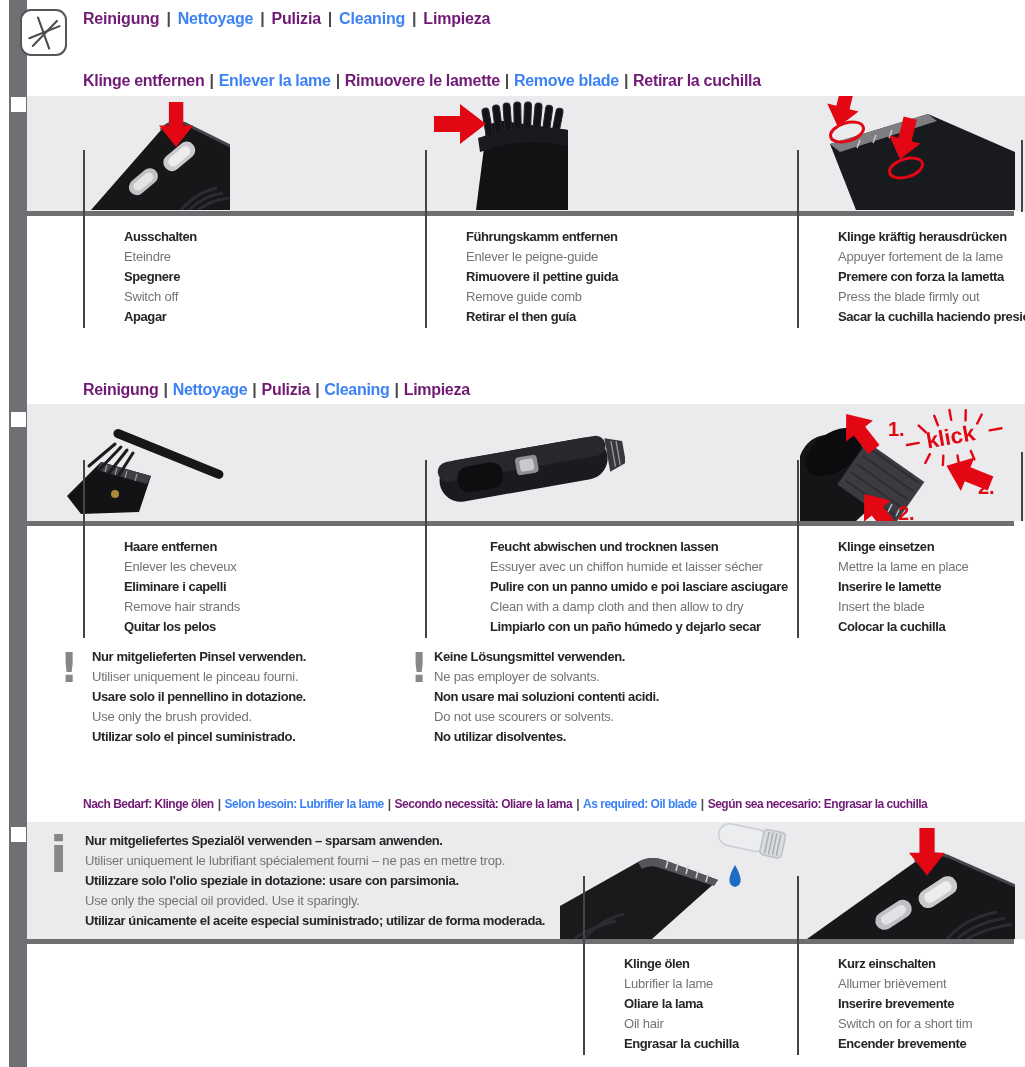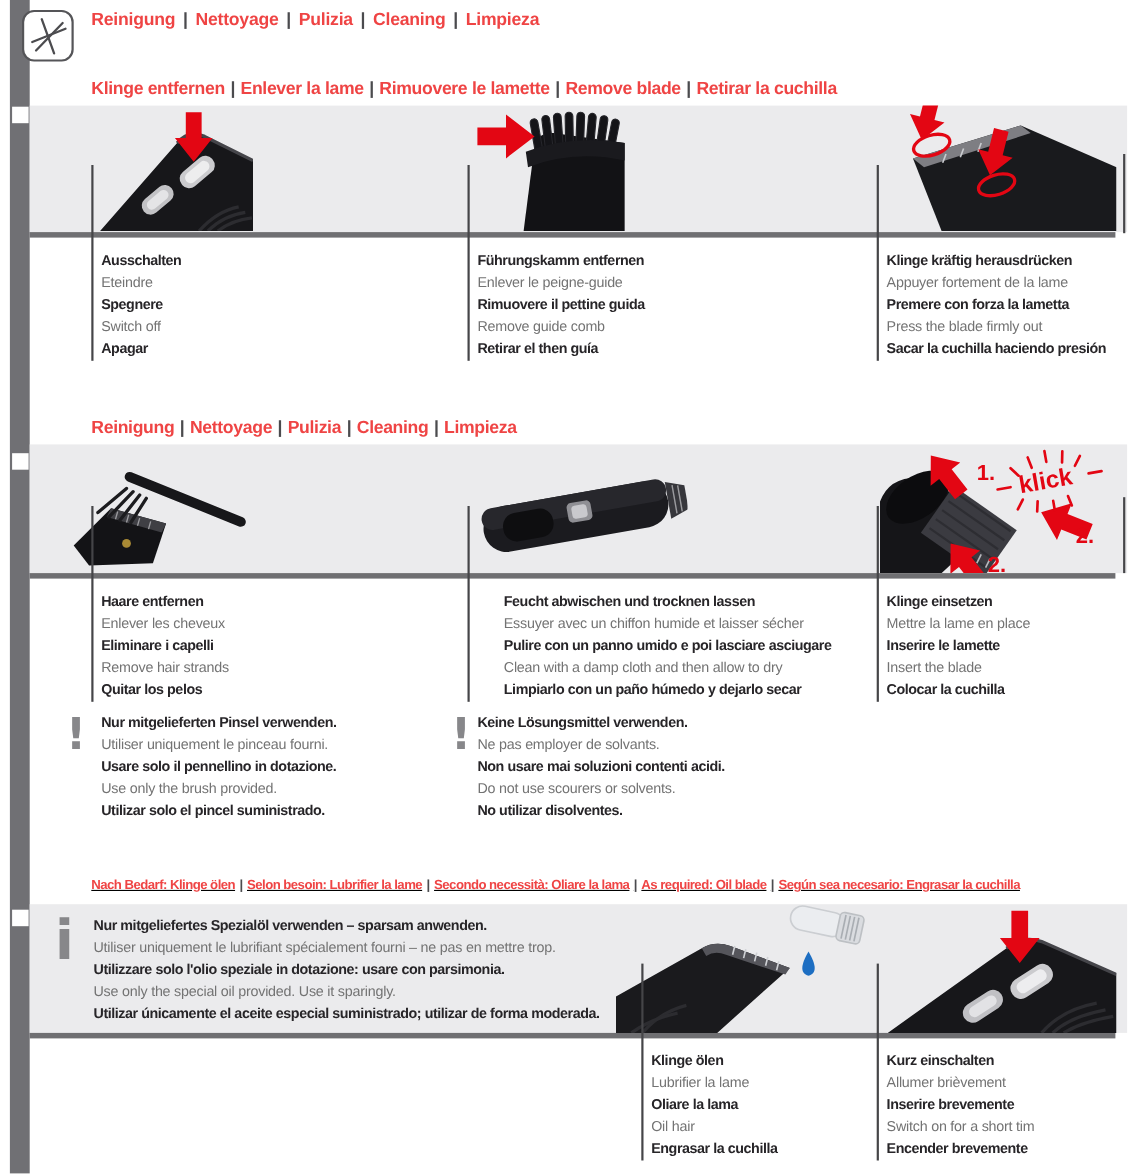--- a/index.html
+++ b/index.html
@@ -6,34 +6,34 @@
   .page{position:relative;width:1025px;height:1067px;background:#fff;overflow:hidden;
         font-family:"Liberation Sans",sans-serif;}
   
   .rail{position:absolute;left:9px;top:0;width:18px;height:1067px;background:#707074;}
   .rail-sq{position:absolute;left:11px;width:15px;height:15px;background:#fff;}
   .iconbox{position:absolute;left:20px;top:9px;width:47px;height:47px;background:#fff;
            border:2.5px solid #555558;border-radius:11px;box-sizing:border-box;
            display:flex;align-items:center;justify-content:center;}
   
   .hdr{position:absolute;white-space:nowrap;font-weight:bold;}
-  .hdr .pd{color:#ef4444;}
-  .hdr .pg{color:#ef4444;}
+  .hdr .pd{color:#701a75;}
+  .hdr .pg{color:#3b82f6;}
   .hdr .sep{color:#4b4b4e;margin:0 7px;}
   .hdr-main{left:83px;top:10px;font-size:16px;letter-spacing:-0.2px;}
   .hdr-sub{font-size:16px;letter-spacing:-0.3px;}
   .hdr-sub .sep{margin:0 5px;}
-  .hdr-sub3{font-size:12px;letter-spacing:-0.5px;text-decoration:underline;}
+  .hdr-sub3{font-size:12px;letter-spacing:-0.5px;}
   .hdr-sub3 .sep{margin:0 4px;}
   
   .band{position:absolute;left:27px;width:998px;background:#ebebed;}
   .dbar{position:absolute;left:27px;width:987px;height:5px;background:#6f6f72;}
   .vline{position:absolute;width:2px;background:#454548;}
   
-  .tcol{position:absolute;}
+  .tcol{position:absolute;margin-left:32px;}
   .tcol p, .note p{margin:0;font-size:13px;line-height:20px;white-space:nowrap;}
   p.ld{color:#272528;font-weight:bold;letter-spacing:-0.4px;}
   p.lg{color:#737373;letter-spacing:-0.2px;}
   .note{position:absolute;}
   .noteicon{position:absolute;font-family:"DejaVu Sans",sans-serif;font-weight:bold;
             color:#87878a;line-height:1;}
   .warn{font-size:40px;}
   .info{font-size:50px;}
   .ph{position:absolute;}
 </style>

